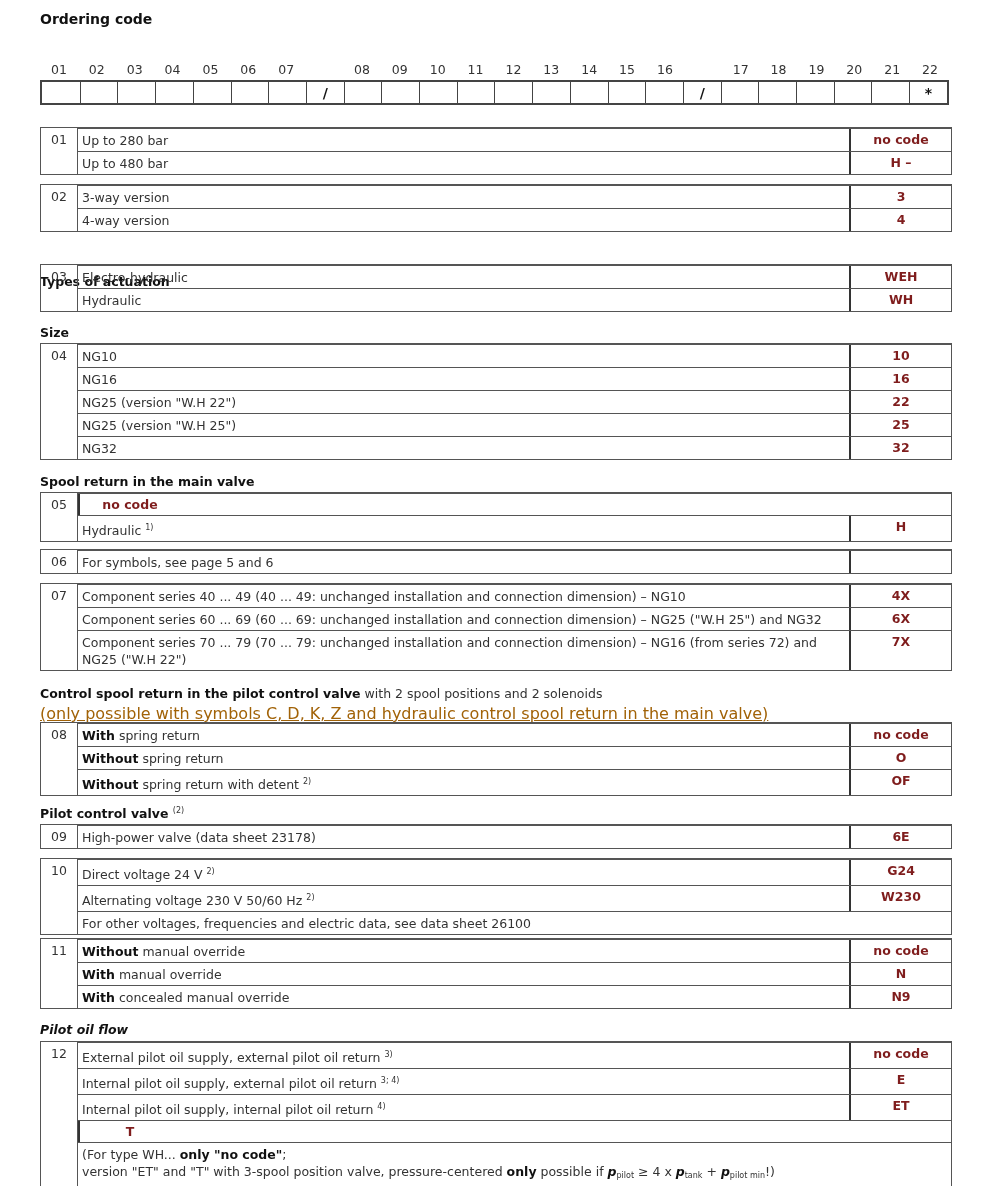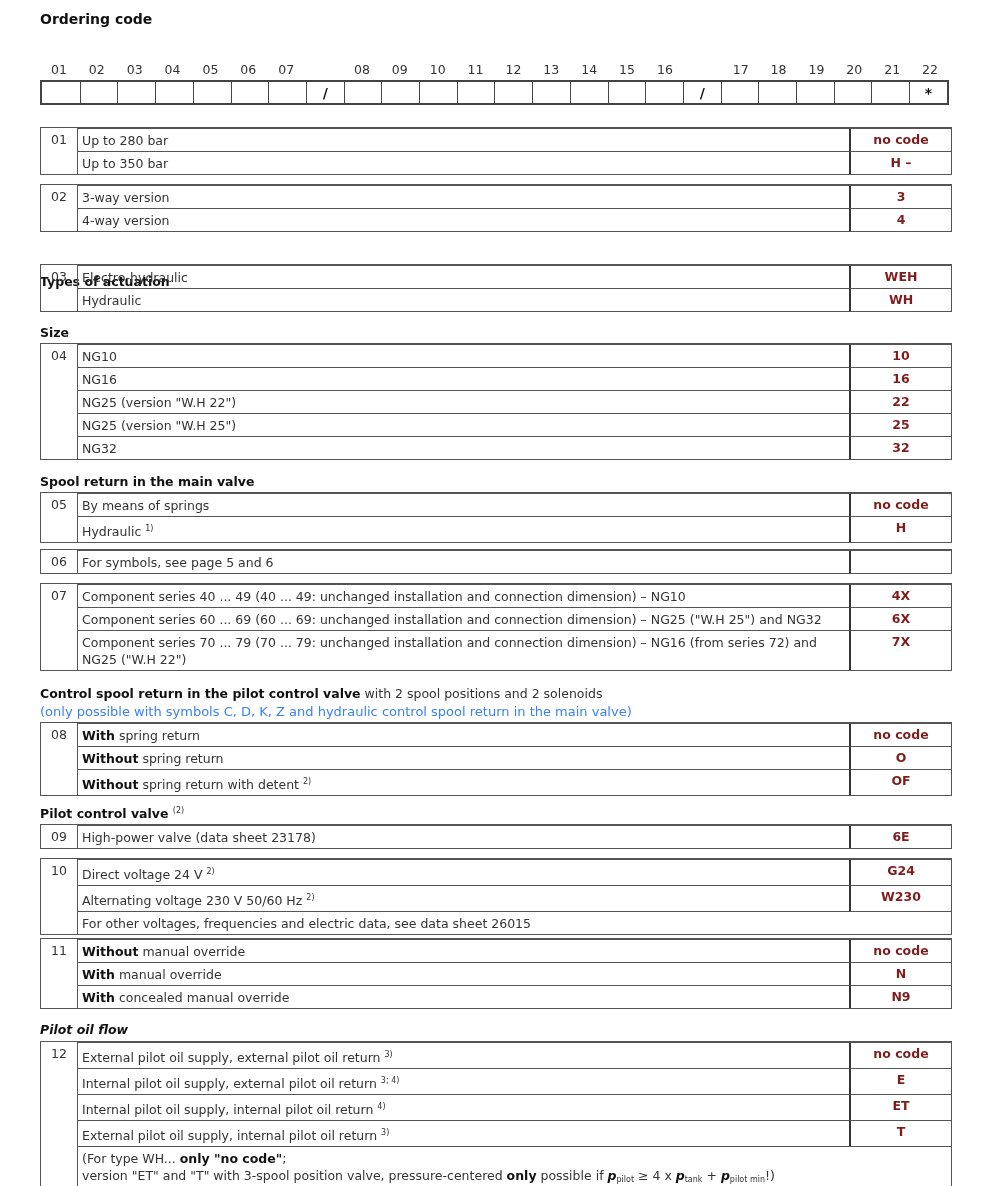--- a/index.html
+++ b/index.html
@@ -17,21 +17,21 @@
   .group { position: absolute; left: 40px; width: 912px; border: 1.5px solid #555; }
   .group .num { position: absolute; left: 0; top: 0; bottom: 0; width: 37px; border-right: 1.5px solid #555; font-size: 12.5px; text-align: center; padding-top: 4px; color: #333; }
   .row { display: flex; margin-left: 37px; border-top: 1.5px solid #555; min-height: 22px; }
   .row:first-of-type { border-top: none; }
   .row .desc { flex: 1; font-size: 12.5px; padding: 3px 4px 2px 4px; line-height: 17px; color: #333; }
   .row .code { width: 102px; border-left: 2px solid #333; font-size: 12.5px; font-weight: bold; text-align: center; padding-top: 3px; color: #7f1d1d; }
   .row .desc b { color: #111; }
   sup { font-size: 8px; vertical-align: 5px; }
   .heading { position: absolute; left: 40px; font-size: 12.5px; font-weight: bold; color: #111; }
   .heading .normal { font-weight: normal; color: #333; }
-  .heading2 { position: absolute; left: 40px; font-size: 13px; color: #3b82f6; }
+  .heading2 { position: absolute; left: 40px; font-size: 16px; color: #a16207; text-decoration: underline; }
   .sub { font-size: 8px; vertical-align: -2px; }
 </style>
 </head>
 <body>
 
 <div class="title">Ordering code</div>
 
 <div class="code-strip">
   <div class="code-nums">
     <span>01</span>
@@ -87,21 +87,21 @@
   </div>
 </div>
 
 <div class="group" style="top:127px;">
   <div class="num">01</div>
   <div class="row">
       <div class="desc">Up to 280 bar</div>
       <div class="code">no code</div>
     </div>
   <div class="row">
-      <div class="desc">Up to 350 bar</div>
+      <div class="desc">Up to 480 bar</div>
       <div class="code">H –</div>
     </div>
 </div>
 
 <div class="group" style="top:184px;">
   <div class="num">02</div>
   <div class="row">
       <div class="desc">3-way version</div>
       <div class="code">3</div>
     </div>
@@ -149,21 +149,20 @@
       <div class="desc">NG32</div>
       <div class="code">32</div>
     </div>
 </div>
 
 <div class="heading" style="top:474px;">Spool return in the main valve</div>
 
 <div class="group" style="top:492px;">
   <div class="num">05</div>
   <div class="row">
-      <div class="desc">By means of springs</div>
       <div class="code">no code</div>
     </div>
   <div class="row">
       <div class="desc"><span>Hydraulic</span> <sup>1)</sup></div>
       <div class="code">H</div>
     </div>
 </div>
 
 <div class="group" style="top:549px;">
   <div class="num">06</div>
@@ -222,21 +221,21 @@
   <div class="num">10</div>
   <div class="row">
       <div class="desc"><span>Direct voltage 24 V</span> <sup>2)</sup></div>
       <div class="code">G24</div>
     </div>
   <div class="row">
       <div class="desc"><span>Alternating voltage 230 V 50/60 Hz</span> <sup>2)</sup></div>
       <div class="code">W230</div>
     </div>
   <div class="row">
-      <div class="desc">For other voltages, frequencies and electric data, see data sheet 26015</div>
+      <div class="desc">For other voltages, frequencies and electric data, see data sheet 26100</div>
     </div>
 </div>
 
 <div class="group" style="top:938px;">
   <div class="num">11</div>
   <div class="row">
       <div class="desc"><b>Without</b><span> manual override</span></div>
       <div class="code">no code</div>
     </div>
   <div class="row">
@@ -259,21 +258,20 @@
     </div>
   <div class="row">
       <div class="desc"><span>Internal pilot oil supply, external pilot oil return</span> <sup>3; 4)</sup></div>
       <div class="code">E</div>
     </div>
   <div class="row">
       <div class="desc"><span>Internal pilot oil supply, internal pilot oil return</span> <sup>4)</sup></div>
       <div class="code">ET</div>
     </div>
   <div class="row">
-      <div class="desc"><span>External pilot oil supply, internal pilot oil return</span> <sup>3)</sup></div>
       <div class="code">T</div>
     </div>
   <div class="row">
     <div class="desc">
       <div><span>(For type WH... </span><b>only "no code"</b><span>;</span></div>
       <div><span>version "ET" and "T" with 3-spool position valve, pressure-centered </span><b>only</b><span> possible if </span><b><i>p</i></b><span class="sub">pilot</span><span> ≥ 4 x </span><b><i>p</i></b><span class="sub">tank</span><span> + </span><b><i>p</i></b><span class="sub">pilot min</span><span>!)</span></div>
     </div>
   </div>
 </div>
 

